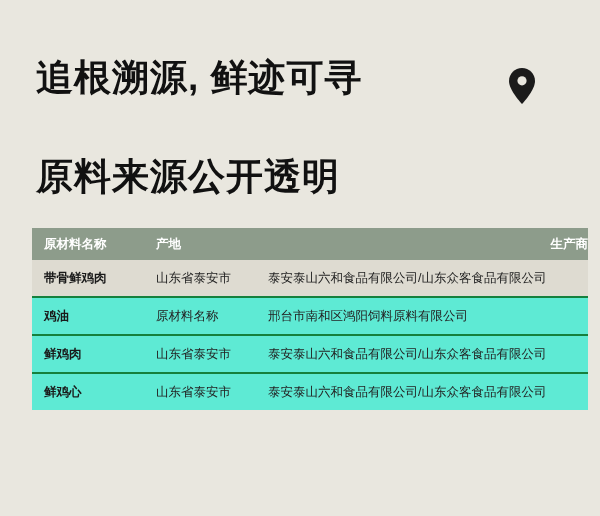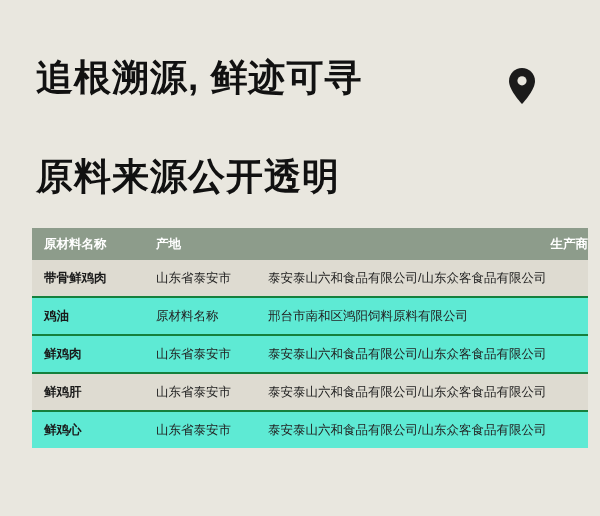--- a/index.html
+++ b/index.html
@@ -140,25 +140,20 @@
         <tr class="even">
           <td class="c0">鸡油</td>
           <td class="c1">原材料名称</td>
           <td class="c2">邢台市南和区鸿阳饲料原料有限公司</td>
         </tr>
         <tr class="even">
           <td class="c0">鲜鸡肉</td>
           <td class="c1">山东省泰安市</td>
           <td class="c2">泰安泰山六和食品有限公司/山东众客食品有限公司</td>
         </tr>
-        <tr class="odd">
-          <td class="c0">鲜鸡肝</td>
-          <td class="c1">山东省泰安市</td>
-          <td class="c2">泰安泰山六和食品有限公司/山东众客食品有限公司</td>
-        </tr>
         <tr class="even">
           <td class="c0">鲜鸡心</td>
           <td class="c1">山东省泰安市</td>
           <td class="c2">泰安泰山六和食品有限公司/山东众客食品有限公司</td>
         </tr>
       </tbody>
     </table>
   </div>
 
 </div>

